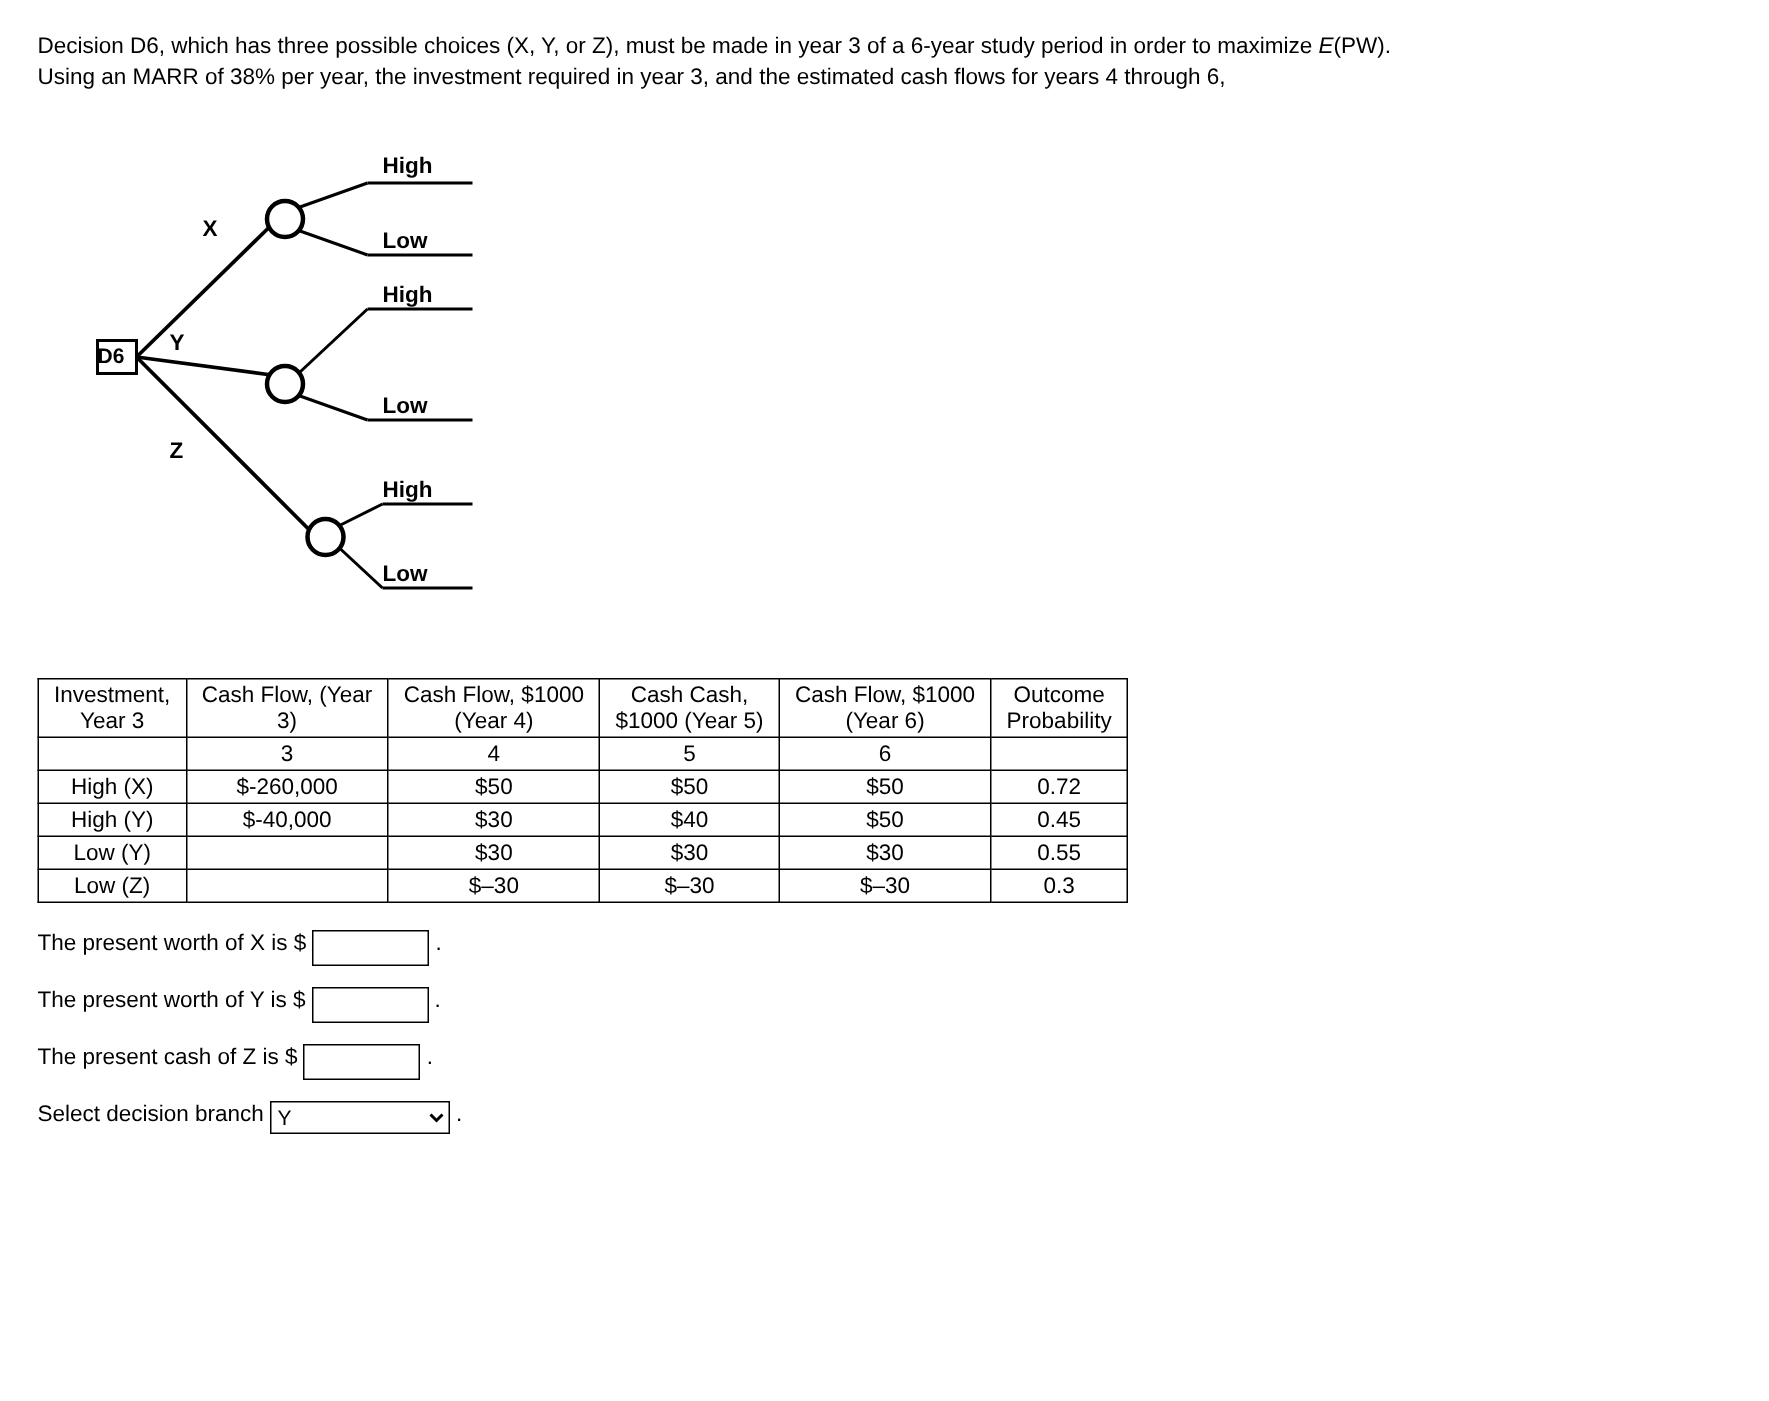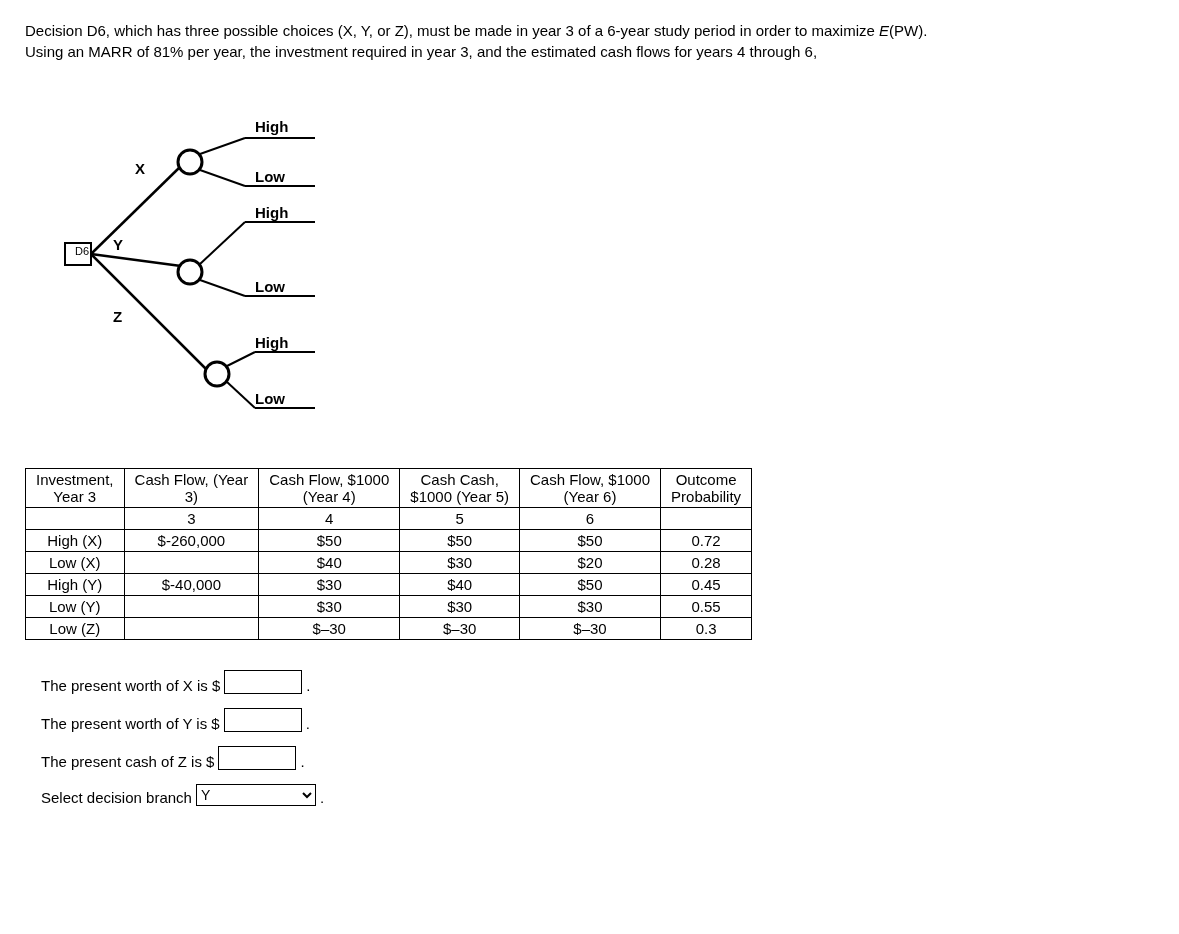--- a/index.html
+++ b/index.html
@@ -7,48 +7,48 @@
       font-size: 15px;
       color: #000;
       background: #fff;
       margin: 0;
       padding: 20px 25px;
       width: 1179px;
       box-sizing: border-box;
     }
     .question {
       line-height: 1.4;
-      margin-bottom: 56px;
+      margin-bottom: 40px;
     }
     .italic {
       font-style: italic;
     }
     .diagram {
       position: relative;
       width: 300px;
       height: 320px;
       margin-left: 20px;
       margin-bottom: 30px;
     }
     table.data {
       border-collapse: collapse;
       margin-top: 10px;
-      margin-bottom: 30px;
+      margin-bottom: 18px;
     }
     table.data td, table.data th {
       border: 1px solid #000;
       padding: 2px 10px;
       text-align: center;
       font-weight: normal;
       font-size: 15px;
     }
     .answer-row {
-      margin: 14px 16px;
+      margin: 14px 0;
       display: flex;
-      align-items: flex-end;
+      align-items: flex-start;
       gap: 4px;
     }
     .answer-row input[type="text"] {
       width: 70px;
       height: 20px;
       border: 1px solid #000;
       font-size: 14px;
       padding: 1px 3px;
     }
     .answer-row select {
@@ -57,21 +57,21 @@
       border: 1px solid #000;
       font-size: 14px;
       background: #fff;
     }
   </style>
 </head>
 <body>
 
 <div class="question">
   <span>Decision D6, which has three possible choices (X, Y, or Z), must be made in year 3 of a 6-year study period in order to maximize </span><span class="italic">E</span><span>(PW).</span><br>
-  <span>Using an MARR of 81% per year, the investment required in year 3, and the estimated cash flows for years 4 through 6,</span><br>
+  <span>Using an MARR of 38% per year, the investment required in year 3, and the estimated cash flows for years 4 through 6,</span><br>
 </div>
 
 <div class="diagram">
   <svg width="300" height="320">
 
     <rect x="20" y="125" width="26" height="22" fill="none" stroke="#000" stroke-width="2"></rect>
 
     <line x1="46" y1="136" x2="136" y2="48" stroke="#000" stroke-width="2.5"></line>
     <line x1="46" y1="136" x2="136" y2="148" stroke="#000" stroke-width="2.5"></line>
     <line x1="46" y1="136" x2="162" y2="252" stroke="#000" stroke-width="2.5"></line>
@@ -90,21 +90,21 @@
     <line x1="200" y1="104" x2="270" y2="104" stroke="#000" stroke-width="2"></line>
     <line x1="155" y1="146" x2="200" y2="104" stroke="#000" stroke-width="2"></line>
     <line x1="155" y1="162" x2="200" y2="178" stroke="#000" stroke-width="2"></line>
     <line x1="200" y1="178" x2="270" y2="178" stroke="#000" stroke-width="2"></line>
 
     <line x1="182" y1="248" x2="210" y2="234" stroke="#000" stroke-width="2"></line>
     <line x1="210" y1="234" x2="270" y2="234" stroke="#000" stroke-width="2"></line>
     <line x1="182" y1="264" x2="210" y2="290" stroke="#000" stroke-width="2"></line>
     <line x1="210" y1="290" x2="270" y2="290" stroke="#000" stroke-width="2"></line>
   </svg>
-  <div style="position:absolute;left:30px;top:127px;font-size:11px;">D6</div>
+  <div style="position:absolute;left:20px;top:127px;font-size:14px;font-weight:bold;">D6</div>
   <div style="position:absolute;left:90px;top:42px;font-weight:bold;">X</div>
   <div style="position:absolute;left:68px;top:118px;font-weight:bold;">Y</div>
   <div style="position:absolute;left:68px;top:190px;font-weight:bold;">Z</div>
   <div style="position:absolute;left:210px;top:0px;font-weight:bold;">High</div>
   <div style="position:absolute;left:210px;top:50px;font-weight:bold;">Low</div>
   <div style="position:absolute;left:210px;top:86px;font-weight:bold;">High</div>
   <div style="position:absolute;left:210px;top:160px;font-weight:bold;">Low</div>
   <div style="position:absolute;left:210px;top:216px;font-weight:bold;">High</div>
   <div style="position:absolute;left:210px;top:272px;font-weight:bold;">Low</div>
 </div>
@@ -127,28 +127,20 @@
     <td>6</td>
     <td></td>
   </tr>
   <tr>
     <td>High (X)</td>
     <td>$-260,000</td>
     <td>$50</td>
     <td>$50</td>
     <td>$50</td>
     <td>0.72</td>
-  </tr>
-  <tr>
-    <td>Low (X)</td>
-    <td></td>
-    <td>$40</td>
-    <td>$30</td>
-    <td>$20</td>
-    <td>0.28</td>
   </tr>
   <tr>
     <td>High (Y)</td>
     <td>$-40,000</td>
     <td>$30</td>
     <td>$40</td>
     <td>$50</td>
     <td>0.45</td>
   </tr>
   <tr>

